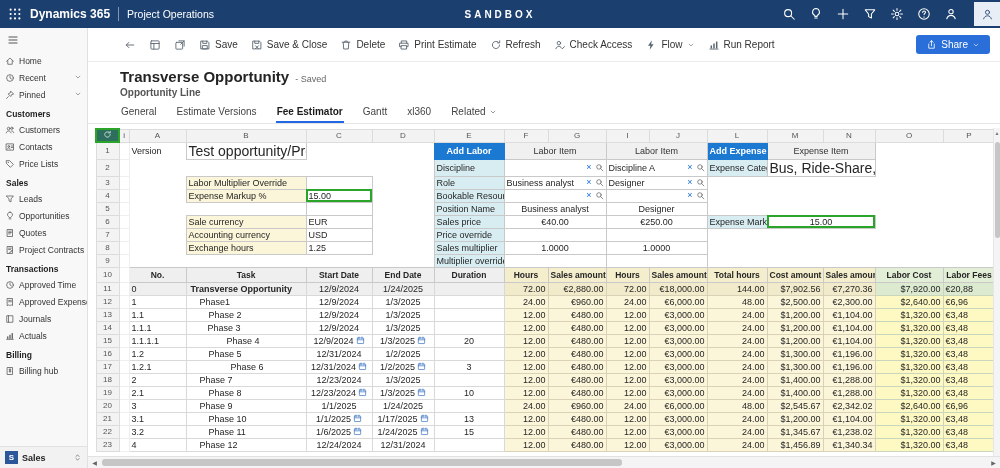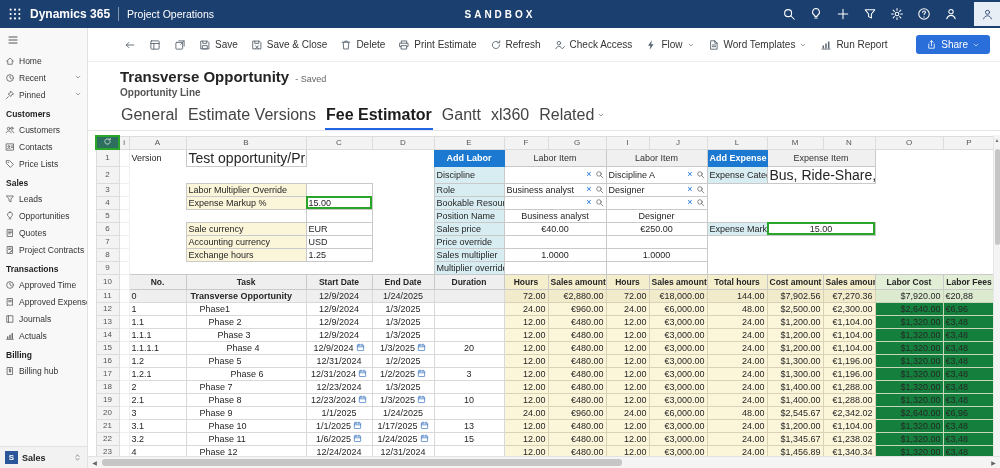--- a/index.html
+++ b/index.html
@@ -42,21 +42,21 @@
   .cmd .chev{width:8px;height:8px;color:#666}
   .share-btn{margin-left:auto;background:#2a6ed9;color:#fff;display:flex;align-items:center;gap:4px;padding:4px 10px;border-radius:3px;font-size:10px;cursor:pointer}
   .share-btn .cico{width:11px;height:11px;color:#fff}
   .share-btn .chev{width:8px;height:8px;color:#fff}
 
   
   .rec-header{padding:6px 0 0 32px;flex:none}
   .rec-title{font-size:15px;font-weight:bold;color:#242424;display:flex;align-items:baseline;gap:6px}
   .rec-status{font-size:9px;color:#666;font-weight:normal}
   .rec-sub{font-size:10px;font-weight:bold;color:#555;margin-top:2px}
-  .tabs{display:flex;gap:8px;padding:5px 0 0 32px;font-size:16px;color:#444;border-bottom:1px solid #e5e5e5;flex:none}
+  .tabs{display:flex;gap:18px;padding:5px 0 0 32px;font-size:10px;color:#444;border-bottom:1px solid #e5e5e5;flex:none}
   .tab{padding:3px 1px 6px;cursor:pointer;display:flex;align-items:center;gap:3px;white-space:nowrap}
   .tab.active{font-weight:bold;color:#1b1b1b;box-shadow:inset 0 -2px 0 #2266e4}
   .tab .chev{width:8px;height:8px;color:#555}
 
   
   .gridwrap{flex:1;position:relative;overflow:hidden;padding:4px 7px 0 7px}
   table{border-collapse:collapse;table-layout:fixed;width:899px;font-size:9px}
   th,td{height:13px;padding:0 2px;overflow:hidden;white-space:nowrap;font-weight:normal;text-align:left}
   .letters th{height:12px;background:#f3f3f3;border:1px solid #dcdcdc;color:#555;font-size:8px;text-align:center}
   th.corner{background:#2e6e5e;border:2px solid #2aa52a;padding:0;text-align:center;color:#fff}
@@ -74,21 +74,21 @@
   .fc{display:flex;align-items:center;justify-content:space-between;height:100%;gap:2px}
   .lk{display:flex;align-items:center;gap:3px;margin-left:auto}
   .x{color:#1a6fd4;font-size:9px;cursor:pointer;line-height:1}
   .mag{width:9px;height:9px;color:#555;cursor:pointer}
   .small{font-size:14px}
   .fh{border:1px solid #c9c9c9;background:#efefef;text-align:center;font-weight:bold;font-size:8.5px;height:15px}
   .fhy{background:#f4eecd}
   .fhg{background:#e2eed6}
   .dc{border:1px solid #d9d9d9;background:#fff}
   .yel{background:#fbf5d9;border:1px solid #d9d2b6}
-  .grn{background:#15803d;border:1px solid #c9d6bc}
+  .grn{background:#fef9c3;border:1px solid #c9d6bc}
   .num{text-align:right}
   .date{text-align:center}
   .dur{text-align:center}
   .fc2{display:flex;align-items:center;justify-content:center;gap:2px;height:100%}
   .cal{width:9px;height:9px;color:#2f6fbe}
   .pfee{text-align:left}
   .sum td.dc{background:#efefef}
   .sum td.yel{background:#f2ebcb}
   .sum td.grn{background:#dcead0}
   .sum .task-t{font-weight:bold}
@@ -443,34 +443,20 @@
           <span>Flow</span>
           <span class="ico chev">
             <svg viewBox="0 0 16 16">
               <path d="M4.2 6.2 8 10l3.8-3.8"></path>
             </svg>
           </span>
         </span>
         <span class="cmd">
           <span class="ico cico">
             <svg viewBox="0 0 16 16">
-              <path d="M4 2.4h5.2l3 3v8.2H4z"></path>
-              <path d="M9 2.4v3.2h3.2M5.8 8h4.4M5.8 10.2h4.4"></path>
-            </svg>
-          </span>
-          <span>Word Templates</span>
-          <span class="ico chev">
-            <svg viewBox="0 0 16 16">
-              <path d="M4.2 6.2 8 10l3.8-3.8"></path>
-            </svg>
-          </span>
-        </span>
-        <span class="cmd">
-          <span class="ico cico">
-            <svg viewBox="0 0 16 16">
               <path d="M2.6 13.4h10.8"></path>
               <g fill="currentColor" stroke="none">
                 <rect x="3.4" y="8.6" width="2" height="4"></rect>
                 <rect x="7" y="6" width="2" height="6.6"></rect>
                 <rect x="10.6" y="3.4" width="2" height="9.2"></rect>
               </g>
             </svg>
           </span>
           <span>Run Report</span>
         </span>
@@ -918,21 +904,21 @@
     <td class="yel num c4">24.00</td>
     <td class="yel num c5">$1,200.00</td>
     <td class="yel num c6">€1,104.00</td>
     <td class="grn num c7">$1,320.00</td>
     <td class="grn pfee c8">€3,48</td>
   </tr>
             <tr>
     <td class="rn">14</td>
     <td class="icell"></td>
     <td class="no dc">1.1.1</td>
-    <td class="dc"><span class="task-t" style="padding-left: 29px;">Phase 3</span></td>
+    <td class="dc"><span class="task-t" style="padding-left: 19px;">Phase 3</span></td>
     <td class="dc date start">
                 <span class="fc2">
                   <span class="d">12/9/2024</span>
                 </span>
               </td>
     <td class="dc date end">
                 <span class="fc2">
                   <span class="d">1/3/2025</span>
                 </span>
               </td>

